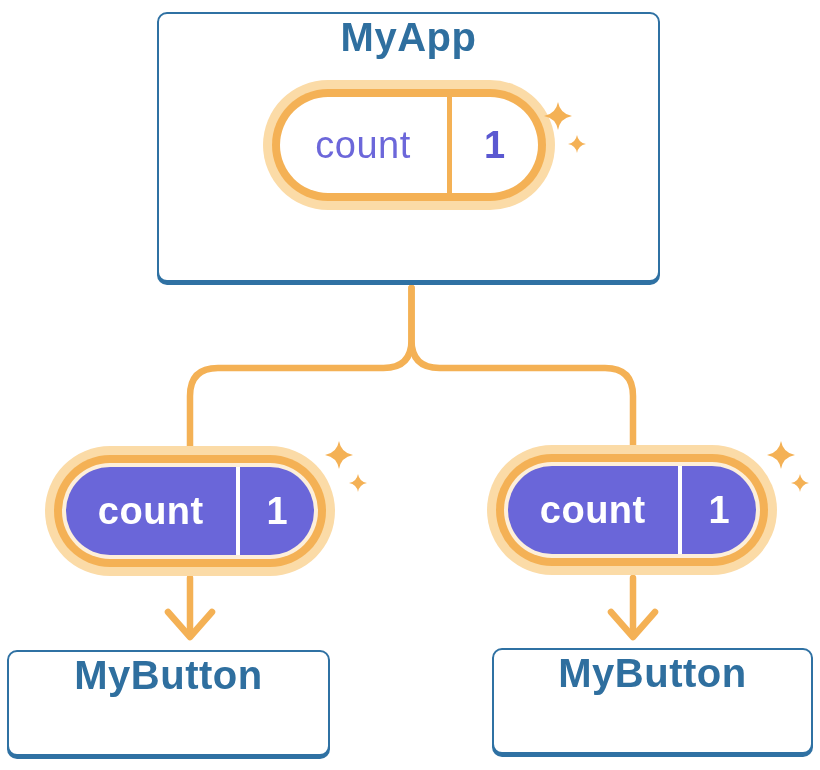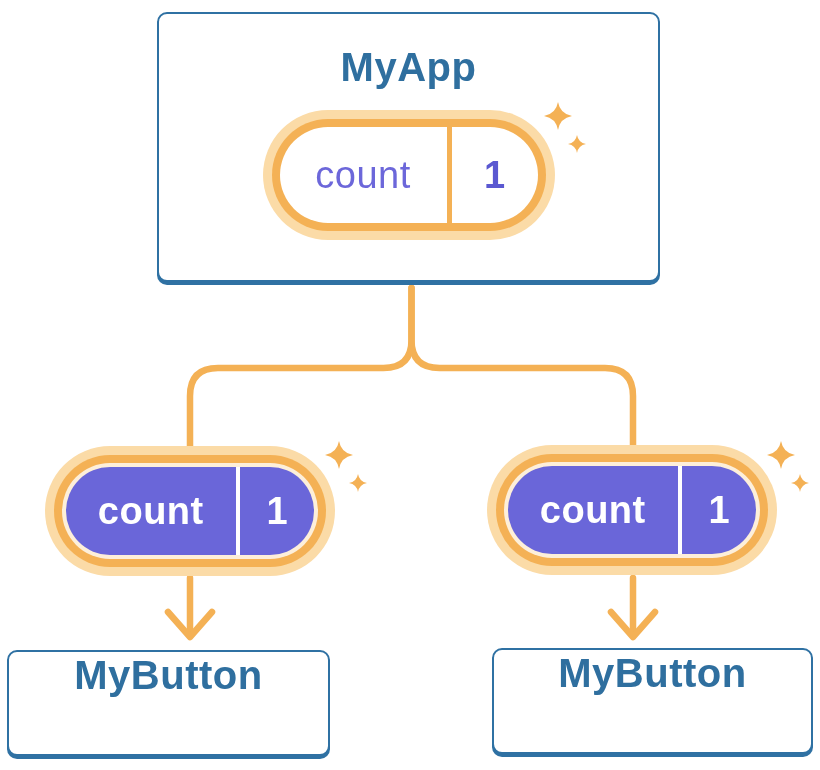--- a/index.html
+++ b/index.html
@@ -29,21 +29,21 @@
     display:flex;flex-direction:column;align-items:center;
   }
   .card-root{left:157px;top:12px;width:503px;height:270px;}
   .card-child{justify-content:flex-start;}
   .card-left{left:7px;top:650px;width:323px;height:106px;}
   .card-right{left:492px;top:648px;width:321px;height:106px;}
   .card-title{
     color:var(--blue-text);font-size:40px;font-weight:700;line-height:1.15;
     letter-spacing:0.5px;
   }
-  .card-root .card-title{margin-top:30px;}
+  .card-root .card-title{}
 
   .pill{
     border-radius:999px;background:var(--orange-light);
     padding:9px;box-sizing:border-box;z-index:1;
   }
   .pill-ring{border-radius:999px;background:var(--orange);padding:8px;height:100%;box-sizing:border-box;}
   .pill-inner{
     background:var(--white);border-radius:999px;height:100%;
     display:flex;align-items:stretch;overflow:hidden;
   }

